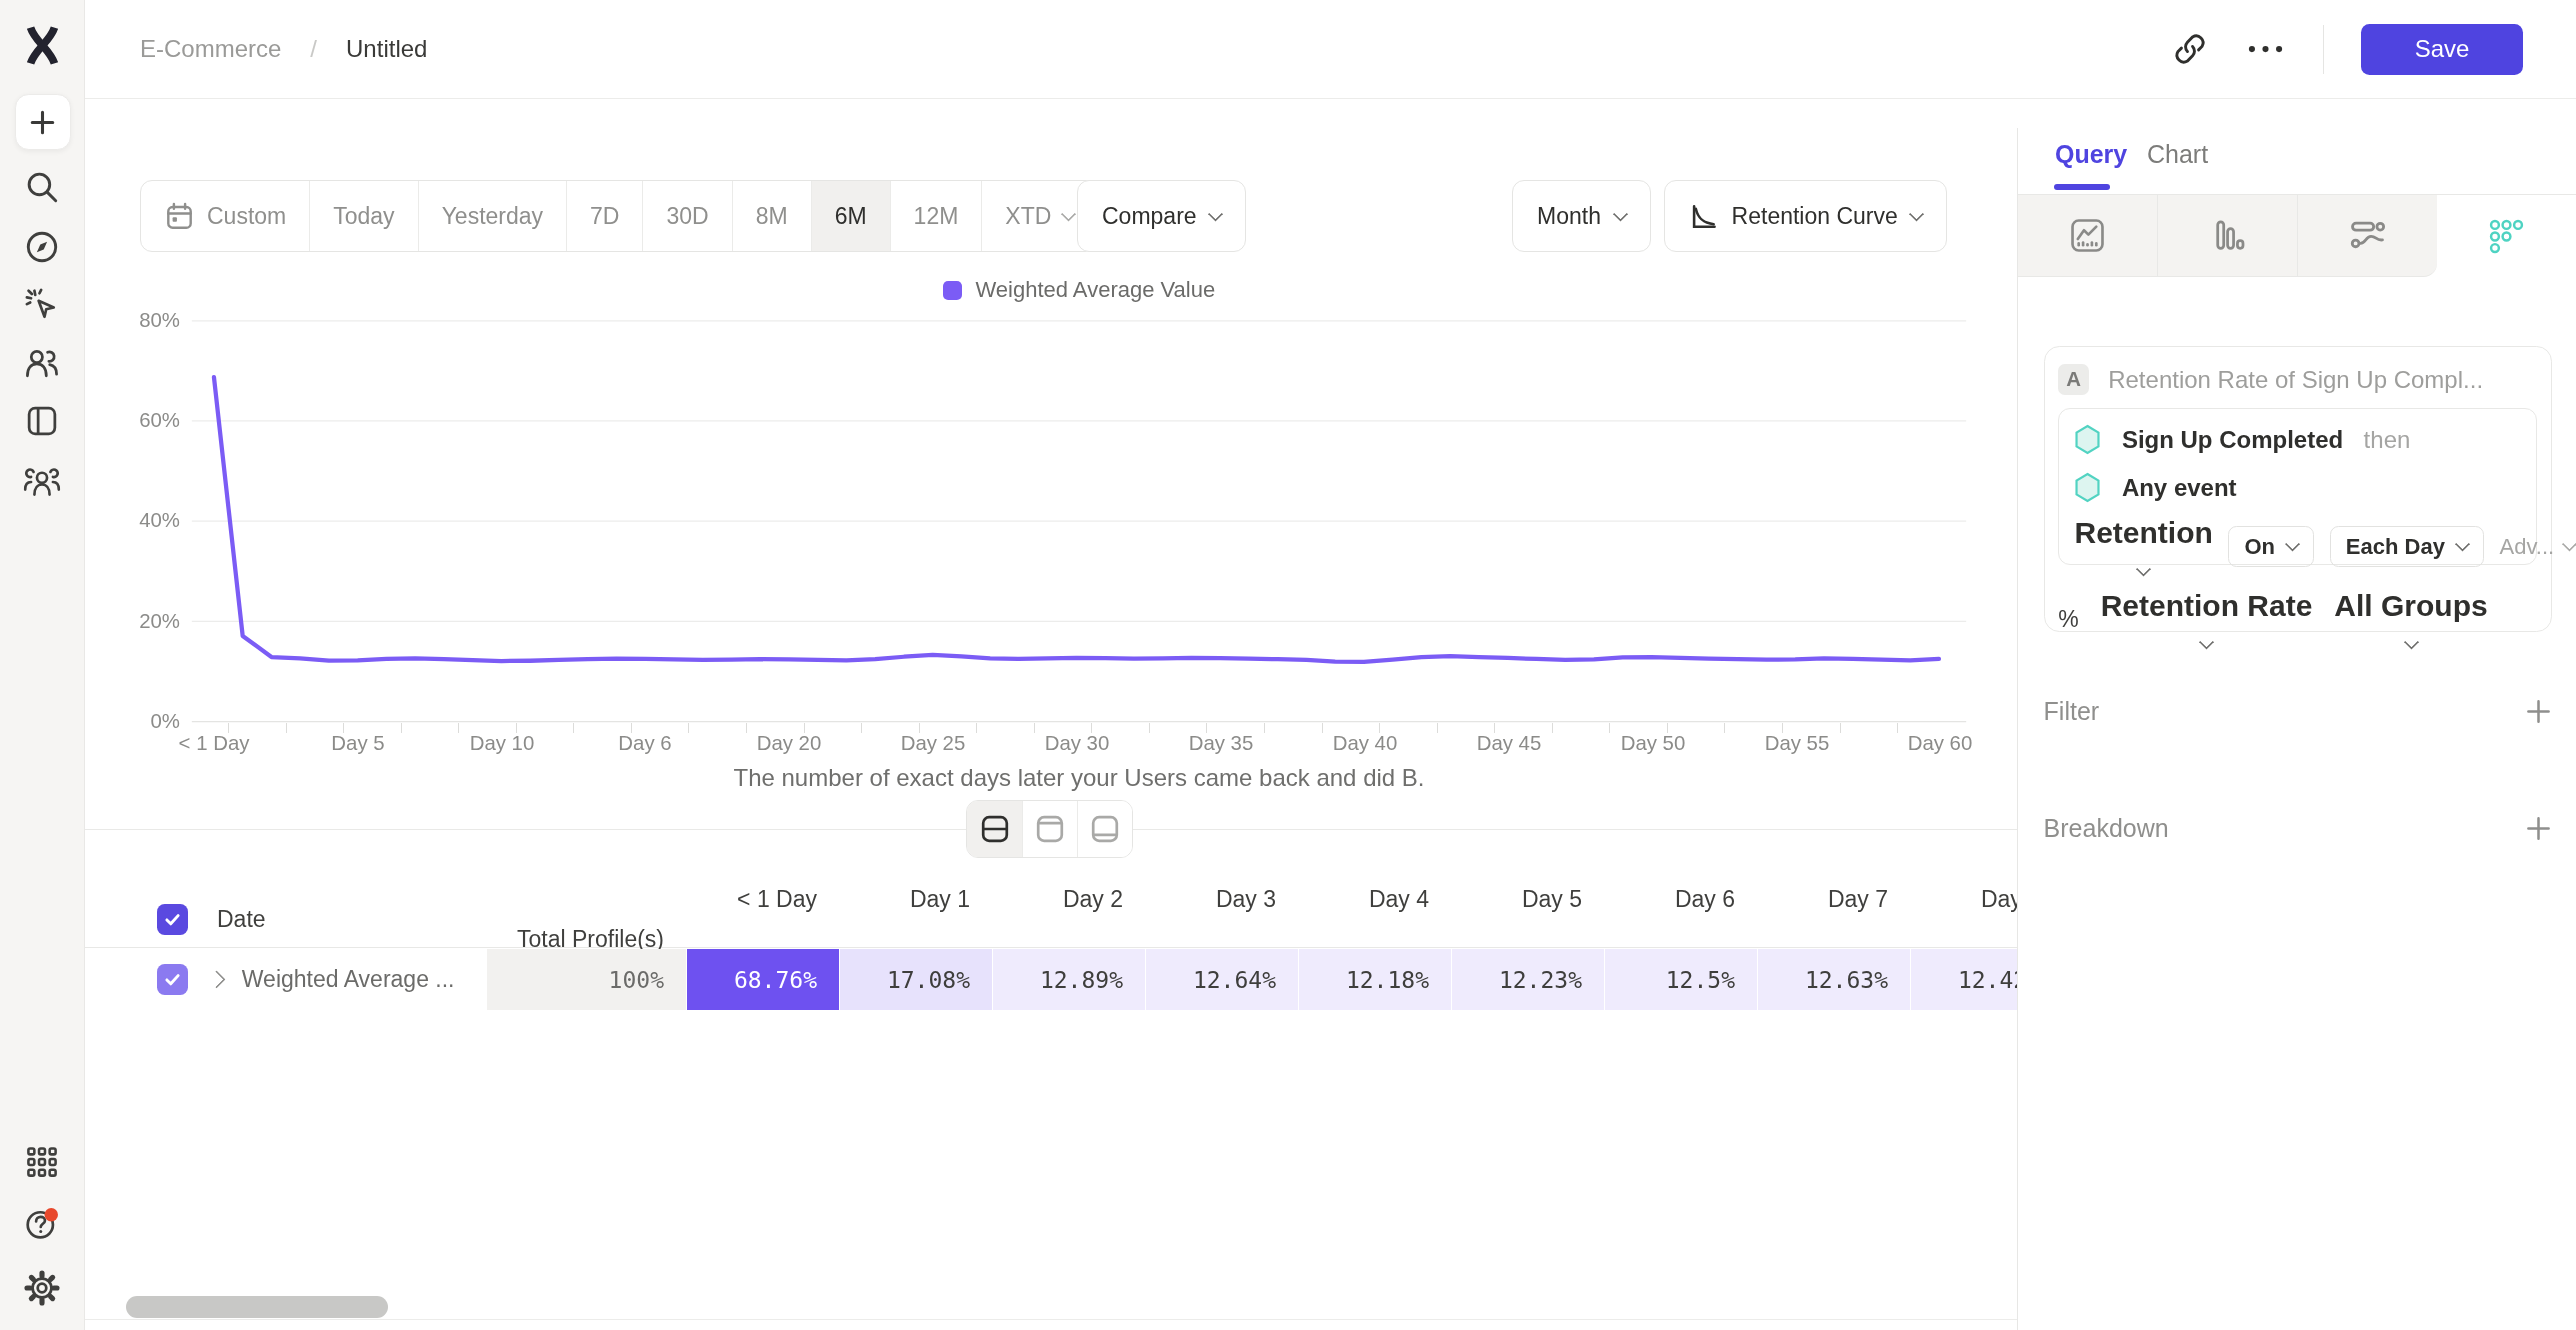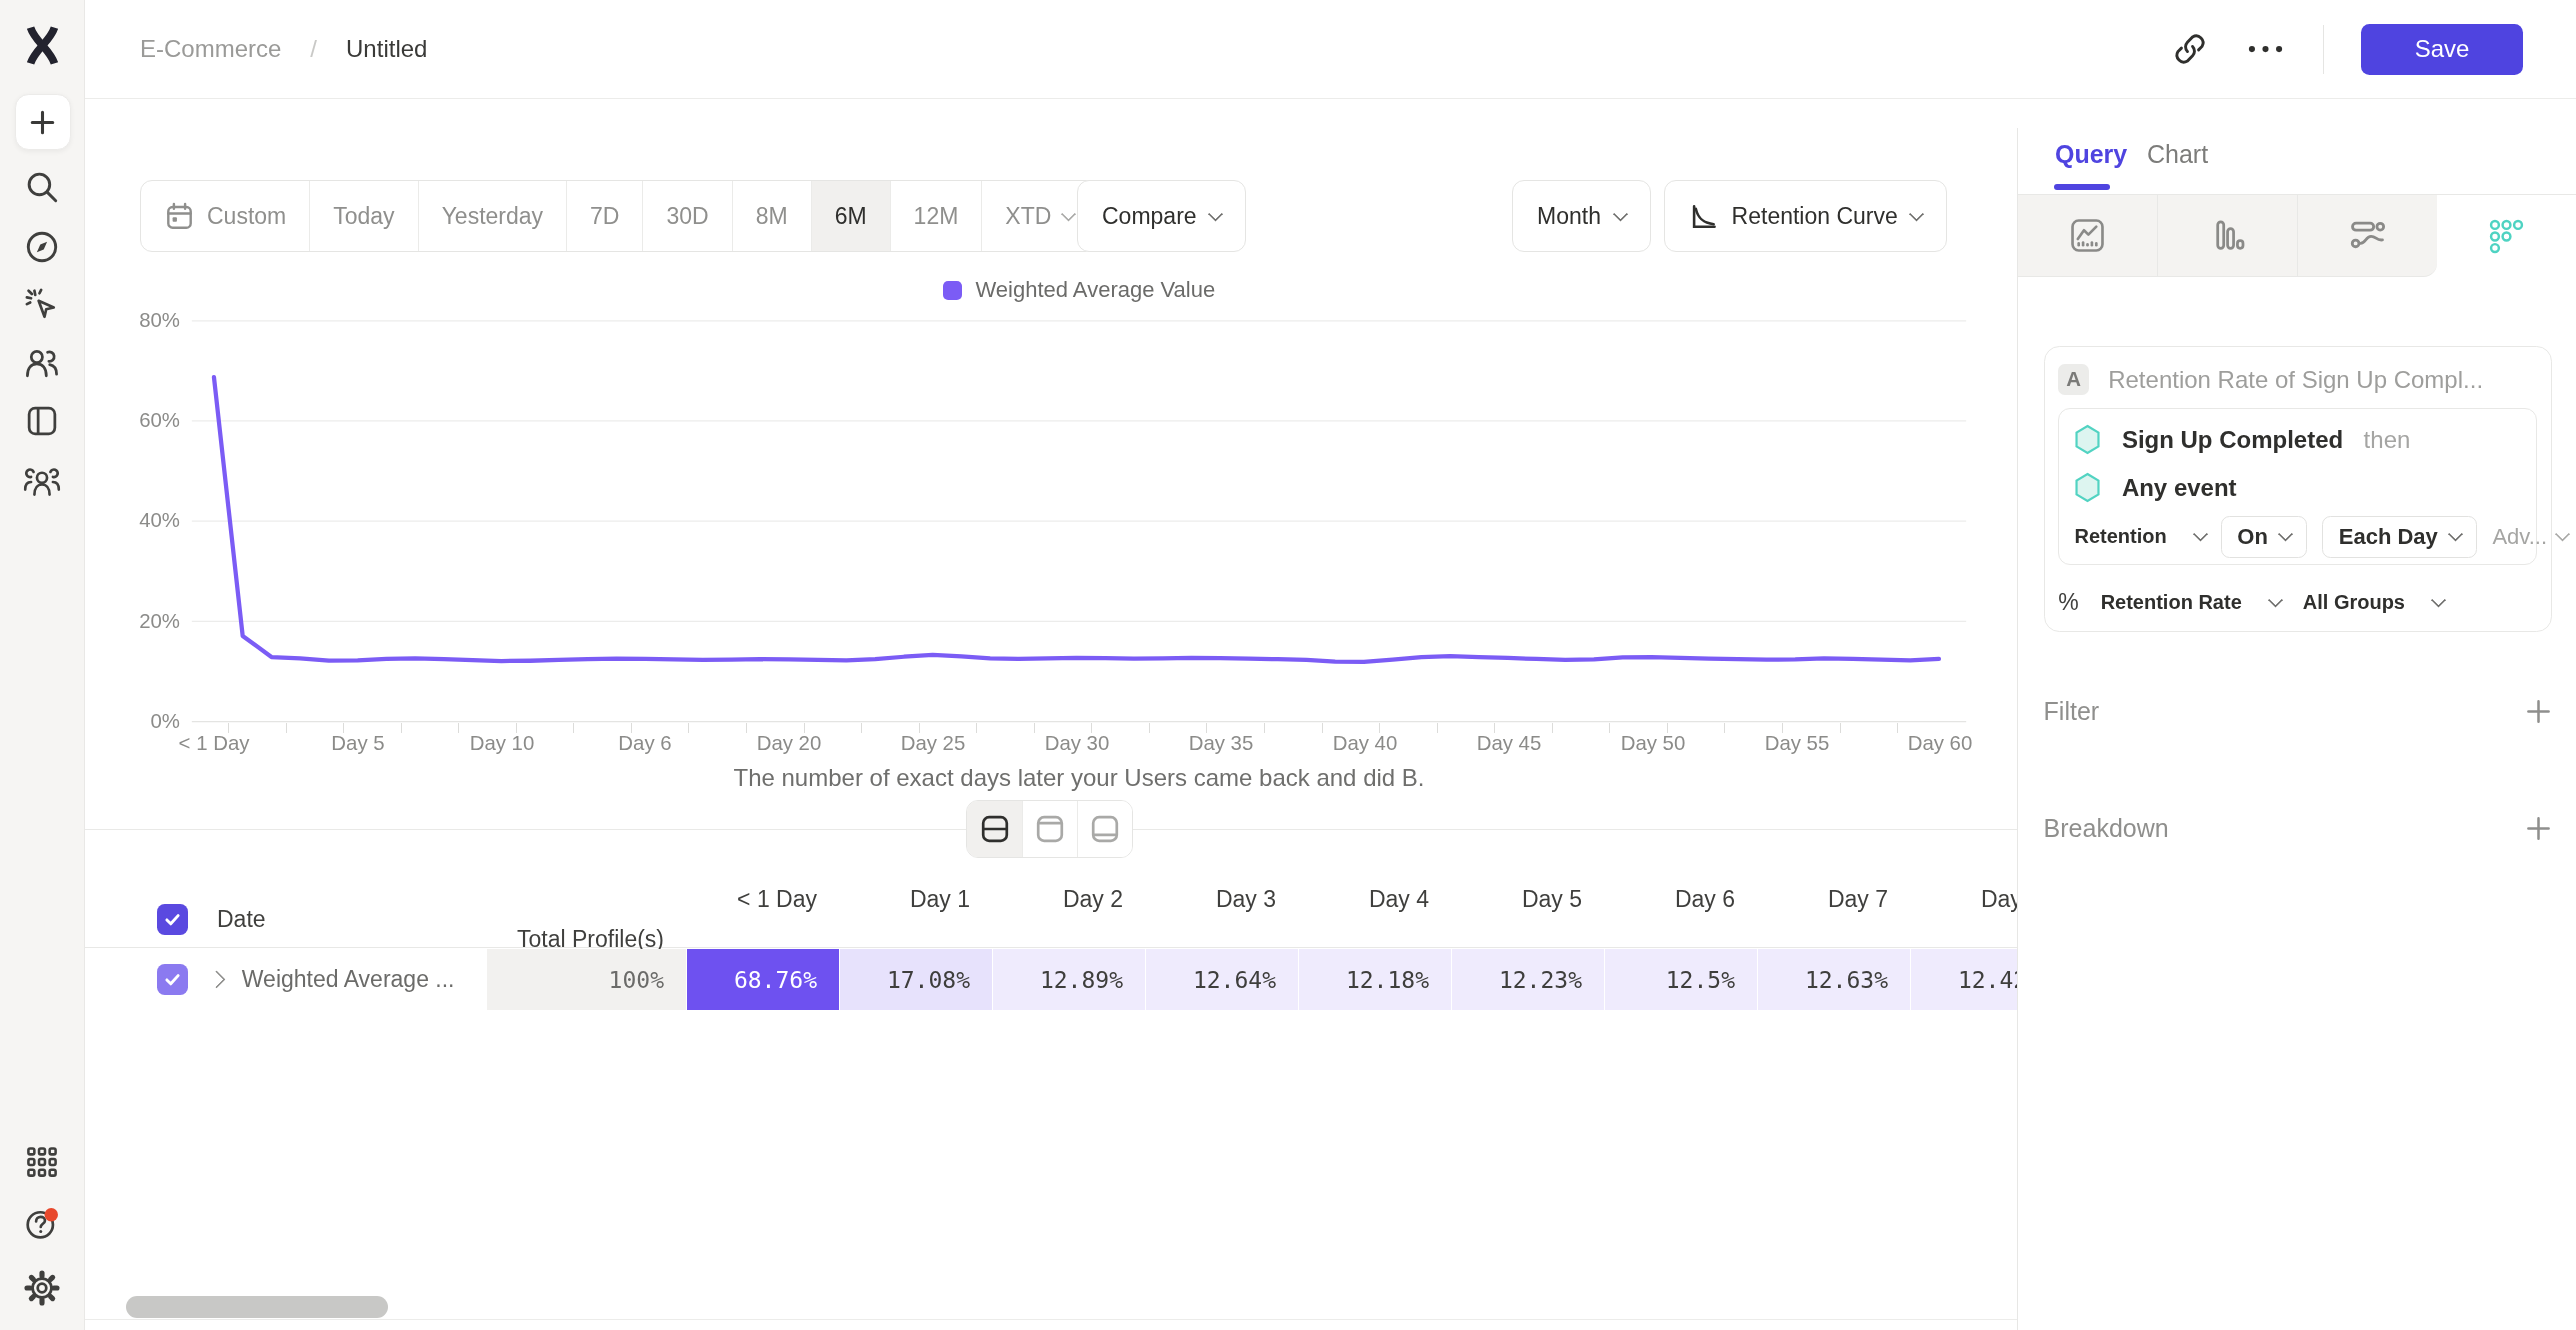--- a/index.html
+++ b/index.html
@@ -119,22 +119,22 @@
   .series-head { position:absolute; left:13.6px; top:17px; display:flex; align-items:center; gap:19px; width:477px; }
   .series-badge { width:31px; height:31px; border-radius:6.8px; background:#ececea; color:#7a7a78;
     display:flex; align-items:center; justify-content:center; font-size:20.4px; font-weight:bold; flex:none; }
   .series-title { font-size:24px; color:#9e9e9c; white-space:nowrap; overflow:hidden; text-overflow:ellipsis; }
   .inner-card { position:absolute; left:13.6px; top:61px; width:479px; height:157px;
     border:0.9px solid #e8e8e6; border-radius:12px; }
   .ev-row { position:absolute; left:15.3px; display:flex; align-items:center; gap:20.4px; height:37px; }
   .ev-name { font-size:24px; color:#2f2f2d; font-weight:bold; cursor:pointer; }
   .ev-then { font-size:24px; color:#a5a5a3; }
   .dd-row { position:absolute; left:15.3px; top:107px; width:450px; display:flex; align-items:center; gap:15.3px; }
-  .dd-text { display:flex; align-items:center; gap:28px; font-size:20px; font-weight:bold;
-    color:#2f2f2d; cursor:pointer; white-space:nowrap; }
+  .dd-text { display:flex; align-items:center; gap:16px; font-size:30px; font-weight:bold;
+    color:#2f2f2d; cursor:pointer; white-space:nowrap;flex-direction:column; }
   .dd-pill { display:flex; align-items:center; gap:12px; font-size:22px; font-weight:bold; color:#2f2f2d;
     border:0.9px solid #e2e2e0; border-radius:8.5px; padding:6.8px 15.3px; cursor:pointer; white-space:nowrap; }
   .dd-adv { margin-left:auto; display:flex; align-items:center; gap:10.2px; font-size:22px;
     color:#a5a5a3; cursor:pointer; }
   .measure-row { position:absolute; left:13.6px; top:242px; display:flex; align-items:center; gap:22px; }
   .pct { font-size:23px; color:#3f3f3d; }
   .section-row { position:absolute; left:25.6px; width:508px; display:flex; align-items:center; }
   .section-label { font-size:25px; color:#8f8f8d; }
   .plus-ic { margin-left:auto; cursor:pointer; }
 </style>

